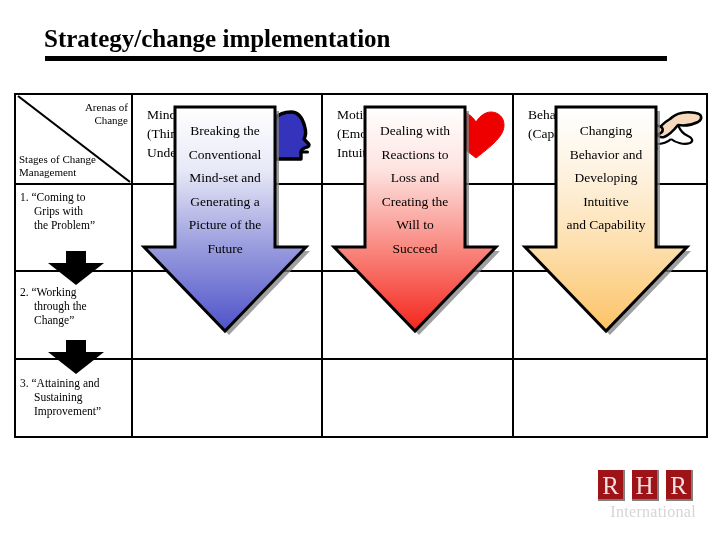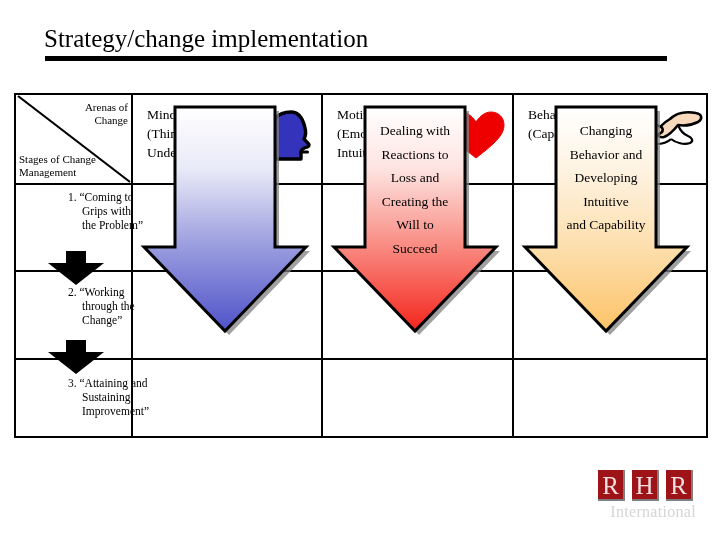--- a/index.html
+++ b/index.html
@@ -15,21 +15,21 @@
     font-family: "Liberation Serif", serif;
     color: #000000;
   }
 
   
   #slide-title {
     position: absolute;
     left: 44px;
     top: 24px;
     font-family: "Liberation Serif", serif;
-    font-weight: normal;
+    font-weight: bold;
     font-size: 25px;
     line-height: 30px;
     letter-spacing: 0px;
     color: #000000;
     white-space: nowrap;
   }
   #title-rule {
     position: absolute;
     left: 45px;
     top: 56px;
@@ -127,21 +127,20 @@
 
   
   .stage-cell {
     position: absolute;
     left: 0;
     width: 115px;
     font-size: 11.5px;
     line-height: 14px;
     padding-left: 4px;
     box-sizing: border-box;
-    margin-left: 48px;
   }
   #stage-1 { top: 95px; }
   #stage-2 { top: 190px; }
   #stage-3 { top: 281px; }
   .stage-cell .num { display: block; text-indent: 0; }
   .stage-cell .ind { display: block; padding-left: 14px; }
 
   
   .black-arrow {
     position: absolute;
@@ -315,20 +314,28 @@
       <linearGradient id="grad-blue" x1="0" y1="0" x2="0" y2="1">
         <stop offset="0%" stop-color="#ffffff"></stop>
         <stop offset="28%" stop-color="#e8e9f7"></stop>
         <stop offset="62%" stop-color="#9a9dde"></stop>
         <stop offset="100%" stop-color="#4f52c8"></stop>
       </linearGradient>
     </defs>
     <path d="M37 6 L137 6 L137 146 L168 146 L87 230 L6 146 L37 146 Z" fill="#808080" transform="translate(4,4)" opacity="0.75"></path>
     <path d="M37 6 L137 6 L137 146 L168 146 L87 230 L6 146 L37 146 Z" fill="url(#grad-blue)" stroke="#000000" stroke-width="3" stroke-linejoin="miter"></path>
   </svg>
+  <div class="arrow-text">
+    <span>Breaking the</span><br>
+    <span>Conventional</span><br>
+    <span>Mind-set and</span><br>
+    <span>Generating a</span><br>
+    <span>Picture of the</span><br>
+    <span>Future</span>
+  </div>
 </div>
 
 <div class="big-arrow" id="big-arrow-motivation">
   <svg width="174" height="236" viewBox="0 0 174 236">
     <defs>
       <linearGradient id="grad-red" x1="0" y1="0" x2="0" y2="1">
         <stop offset="0%" stop-color="#ffffff"></stop>
         <stop offset="28%" stop-color="#fde3e0"></stop>
         <stop offset="62%" stop-color="#f98b82"></stop>
         <stop offset="100%" stop-color="#f4251c"></stop>

